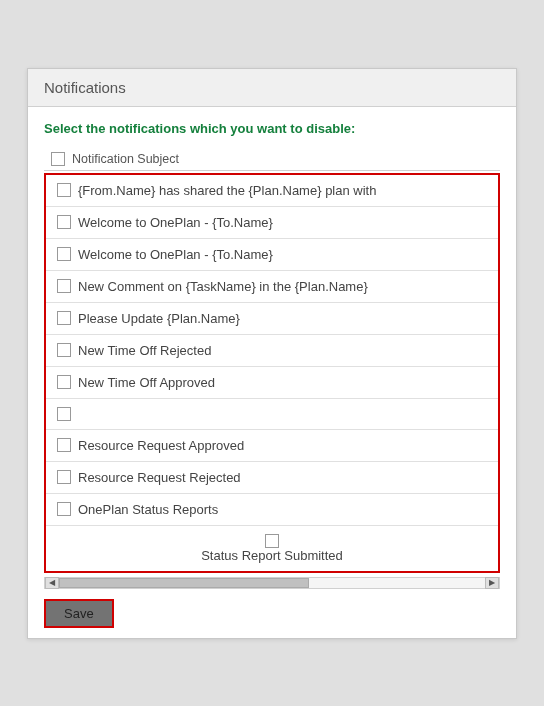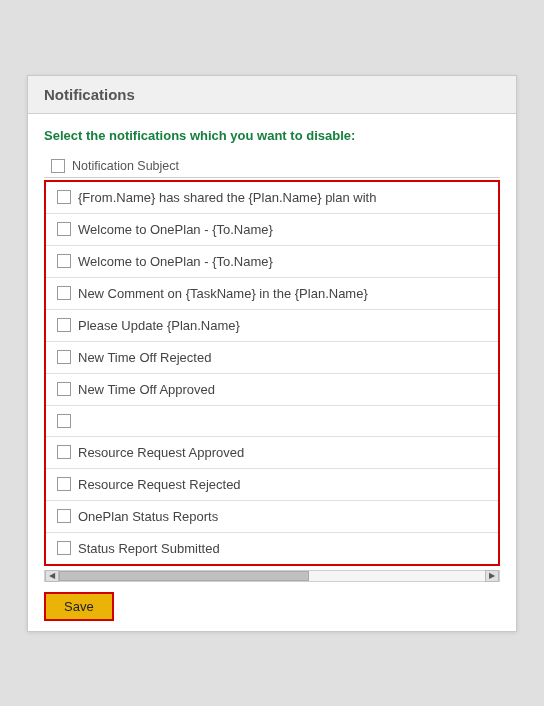--- a/index.html
+++ b/index.html
@@ -25,21 +25,21 @@
       padding: 0;
       box-shadow: 0 1px 4px rgba(0,0,0,0.1);
     }
 
     .panel-header {
       background: #f0f0f0;
       border-bottom: 1px solid #d0d0d0;
       padding: 10px 16px;
       font-size: 15px;
       color: #555;
-      font-weight: bold;
+      font-weight: normal;
     }
 
     .panel-body {
       padding: 14px 16px 10px 16px;
     }
 
     .instructions {
       font-size: 13px;
       font-weight: bold;
       color: #15803d;
@@ -72,20 +72,21 @@
     .notification-row {
       display: flex;
       align-items: center;
       padding: 8px 4px;
       border-bottom: 1px solid #e0e0e0;
       background: #fff;
     }
 
     .notification-row:last-child {
       border-bottom: none;
+      flex-direction: column;
     }
 
     .col-check {
       width: 28px;
       flex-shrink: 0;
       display: flex;
       align-items: center;
       justify-content: center;
     }
 
@@ -136,21 +137,21 @@
       align-items: center;
       justify-content: center;
       font-size: 8px;
       color: #555;
       flex-shrink: 0;
       cursor: pointer;
     }
 
     .save-btn {
       border: 2px solid #d00000;
-      background: #eab308;
+      background: #737373;
       padding: 5px 18px;
       font-size: 13px;
       color: #222;
       cursor: pointer;
       display: inline-block;
     }
   </style>
 </head>
 <body>
 

